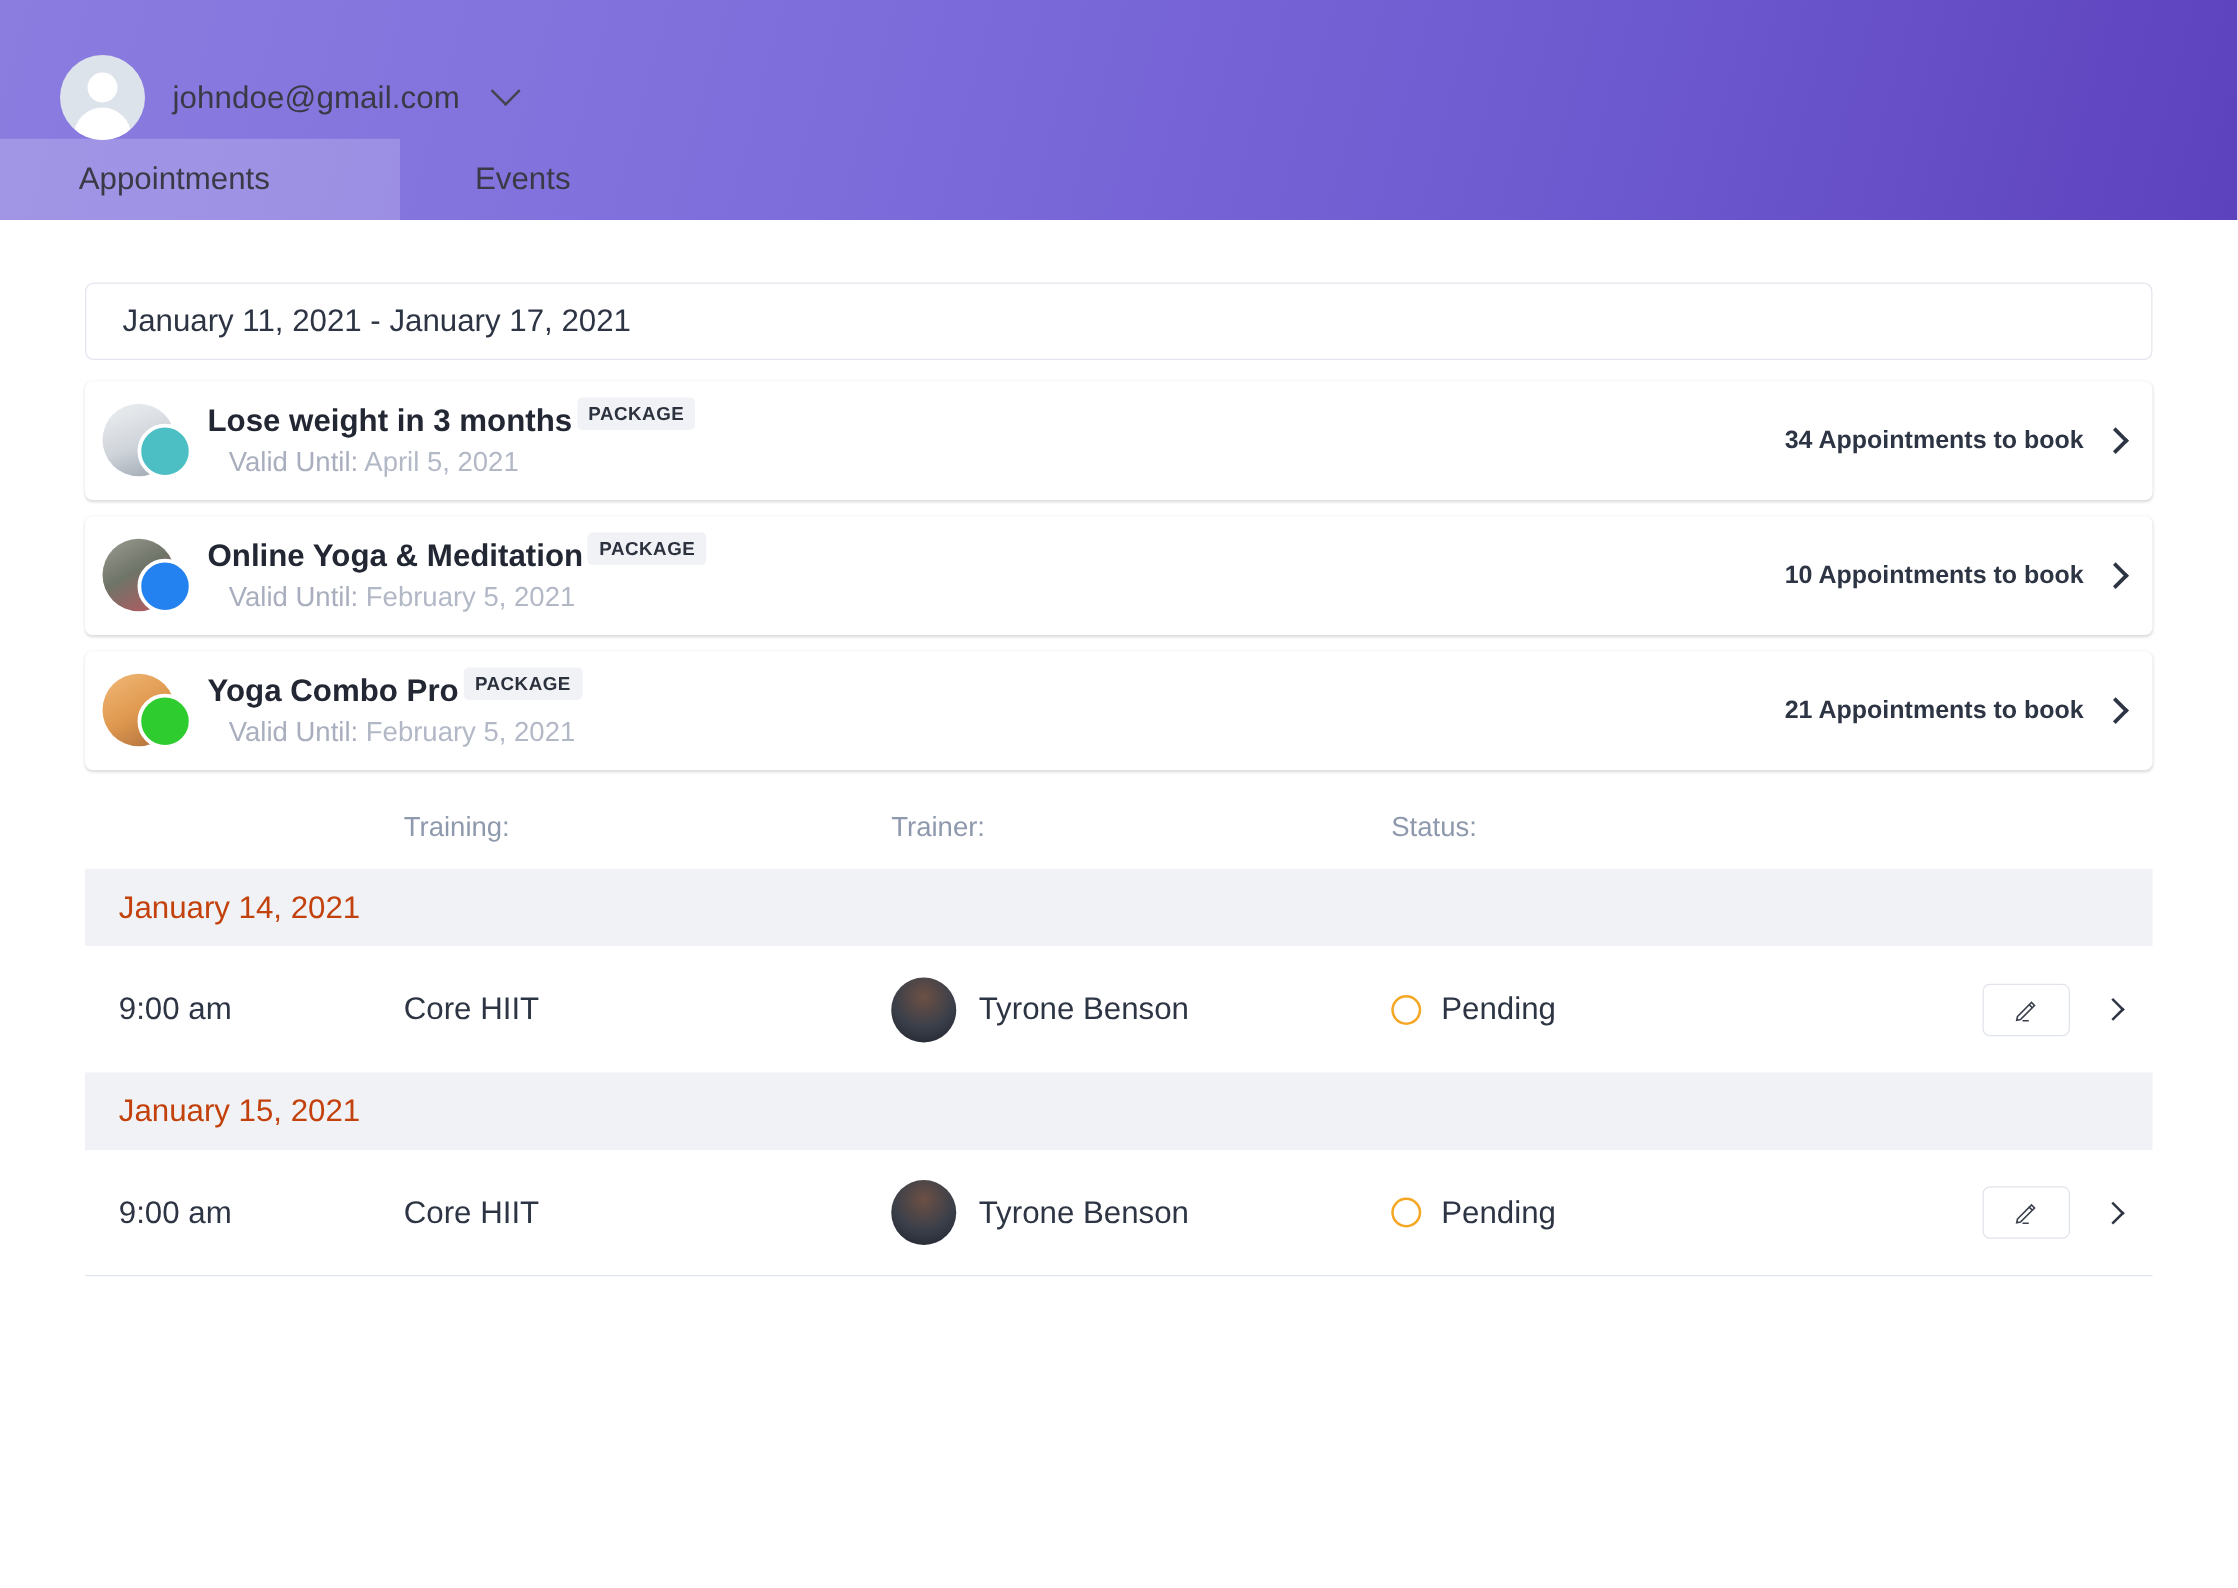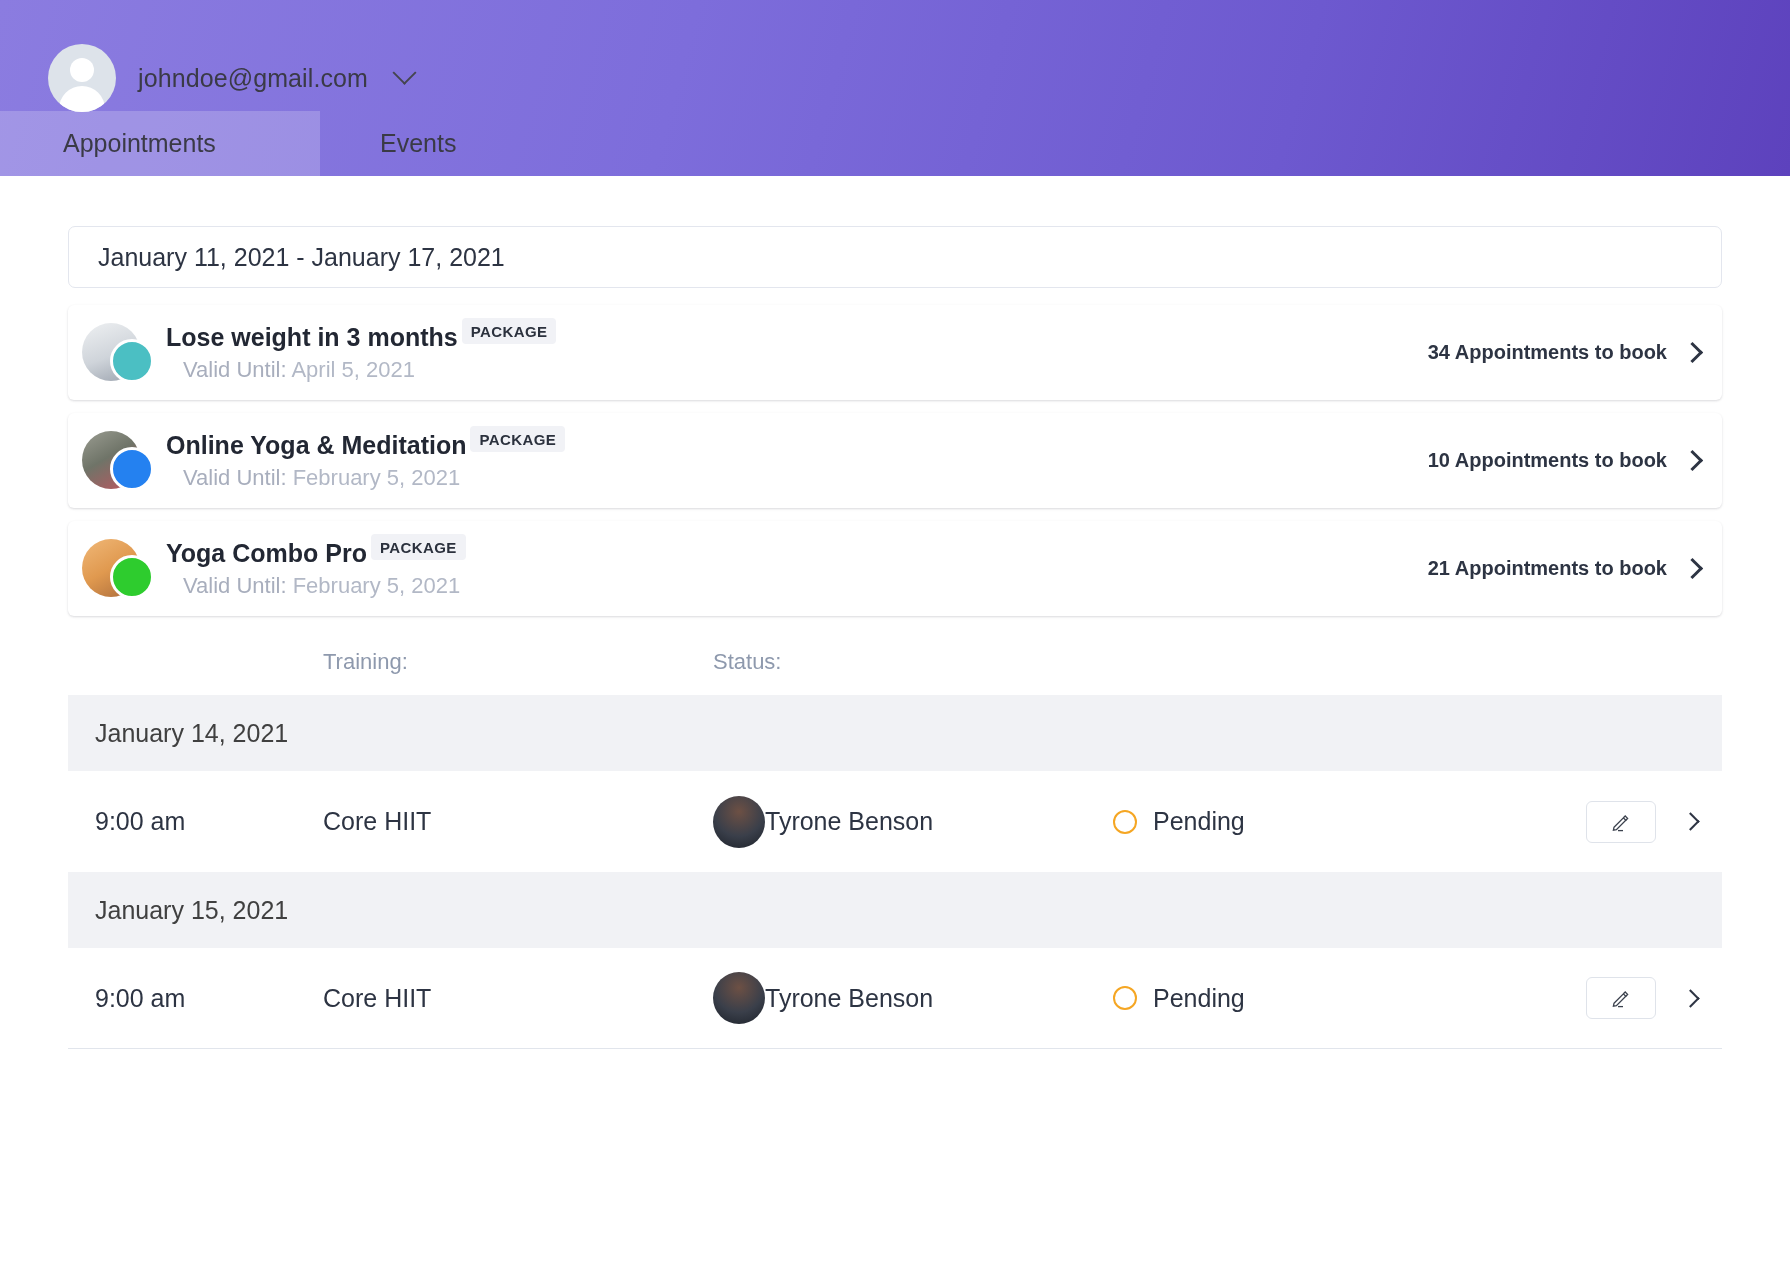--- a/index.html
+++ b/index.html
@@ -200,37 +200,37 @@
     color: #8e99ad;
   }
   .c-time   { width: 255px; flex: 0 0 auto; padding-left: 27px; }
   .c-train  { width: 390px; flex: 0 0 auto; }
   .c-trainr { width: 400px; flex: 0 0 auto; }
   .c-status { width: 350px; flex: 0 0 auto; }
   .c-act    { flex: 1 1 auto; display: flex; align-items: center; justify-content: flex-end; gap: 28px; padding-right: 25px; }
 
   .date-group {
     background: #f1f2f5;
-    height: 76px;
+    height: 62px;
     display: flex;
     align-items: center;
     padding-left: 27px;
     font-size: 25px;
-    color: #404040;
+    color: #c2410c;
   }
   .appt-row {
     height: 101px;
     display: flex;
     align-items: center;
     background: #ffffff;
     cursor: pointer;
   }
   .appt-time  { font-size: 25px; color: #2d3443; }
   .appt-train { font-size: 25px; color: #2d3443; }
-  .trainer-cell { display: flex; align-items: center; }
+  .trainer-cell { display: flex; align-items: center; gap: 18px; }
   .trainer-photo {
     width: 52px; height: 52px;
     border-radius: 50%;
     overflow: hidden;
     flex: 0 0 auto;
   }
   .trainer-name { font-size: 25px; color: #2d3443; }
   .status-cell { display: flex; align-items: center; gap: 16px; }
   .status-ring {
     width: 24px; height: 24px;
@@ -346,20 +346,21 @@
         <span class="pkg-count">21 Appointments to book</span>
         <span class="chev-right"></span>
       </div>
     </div>
 
   </div>
 
   <div class="col-head">
     <div class="c-time"></div>
     <div class="c-train">Training:</div>
+    <div class="c-trainr">Trainer:</div>
     <div class="c-status">Status:</div>
     <div class="c-act"></div>
   </div>
 
   <div class="date-group">
     <span>January 14, 2021</span>
   </div>
 
   <div class="appt-row">
     <div class="c-time appt-time">9:00 am</div>

